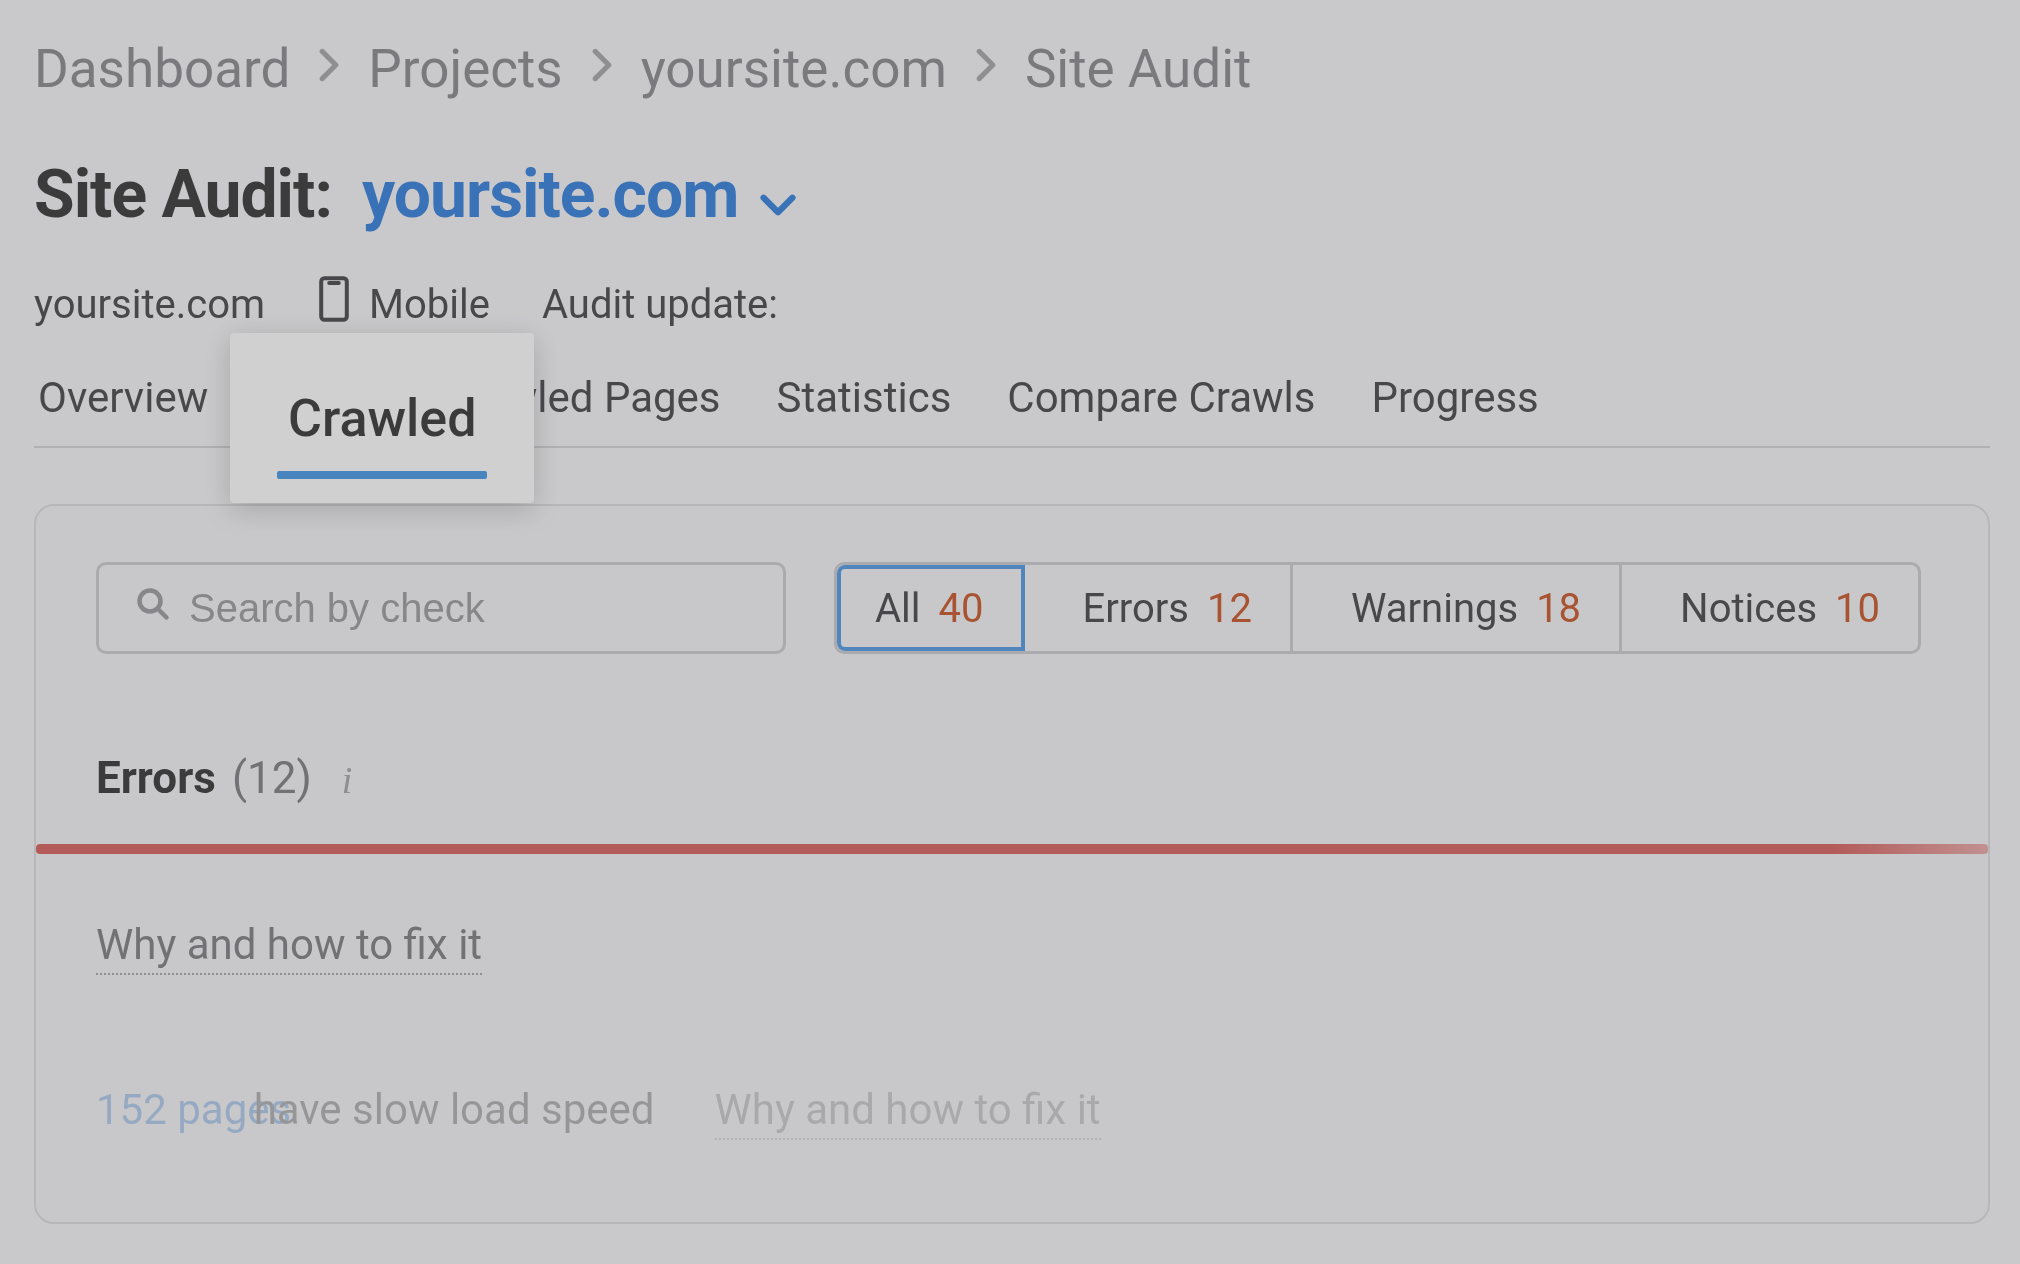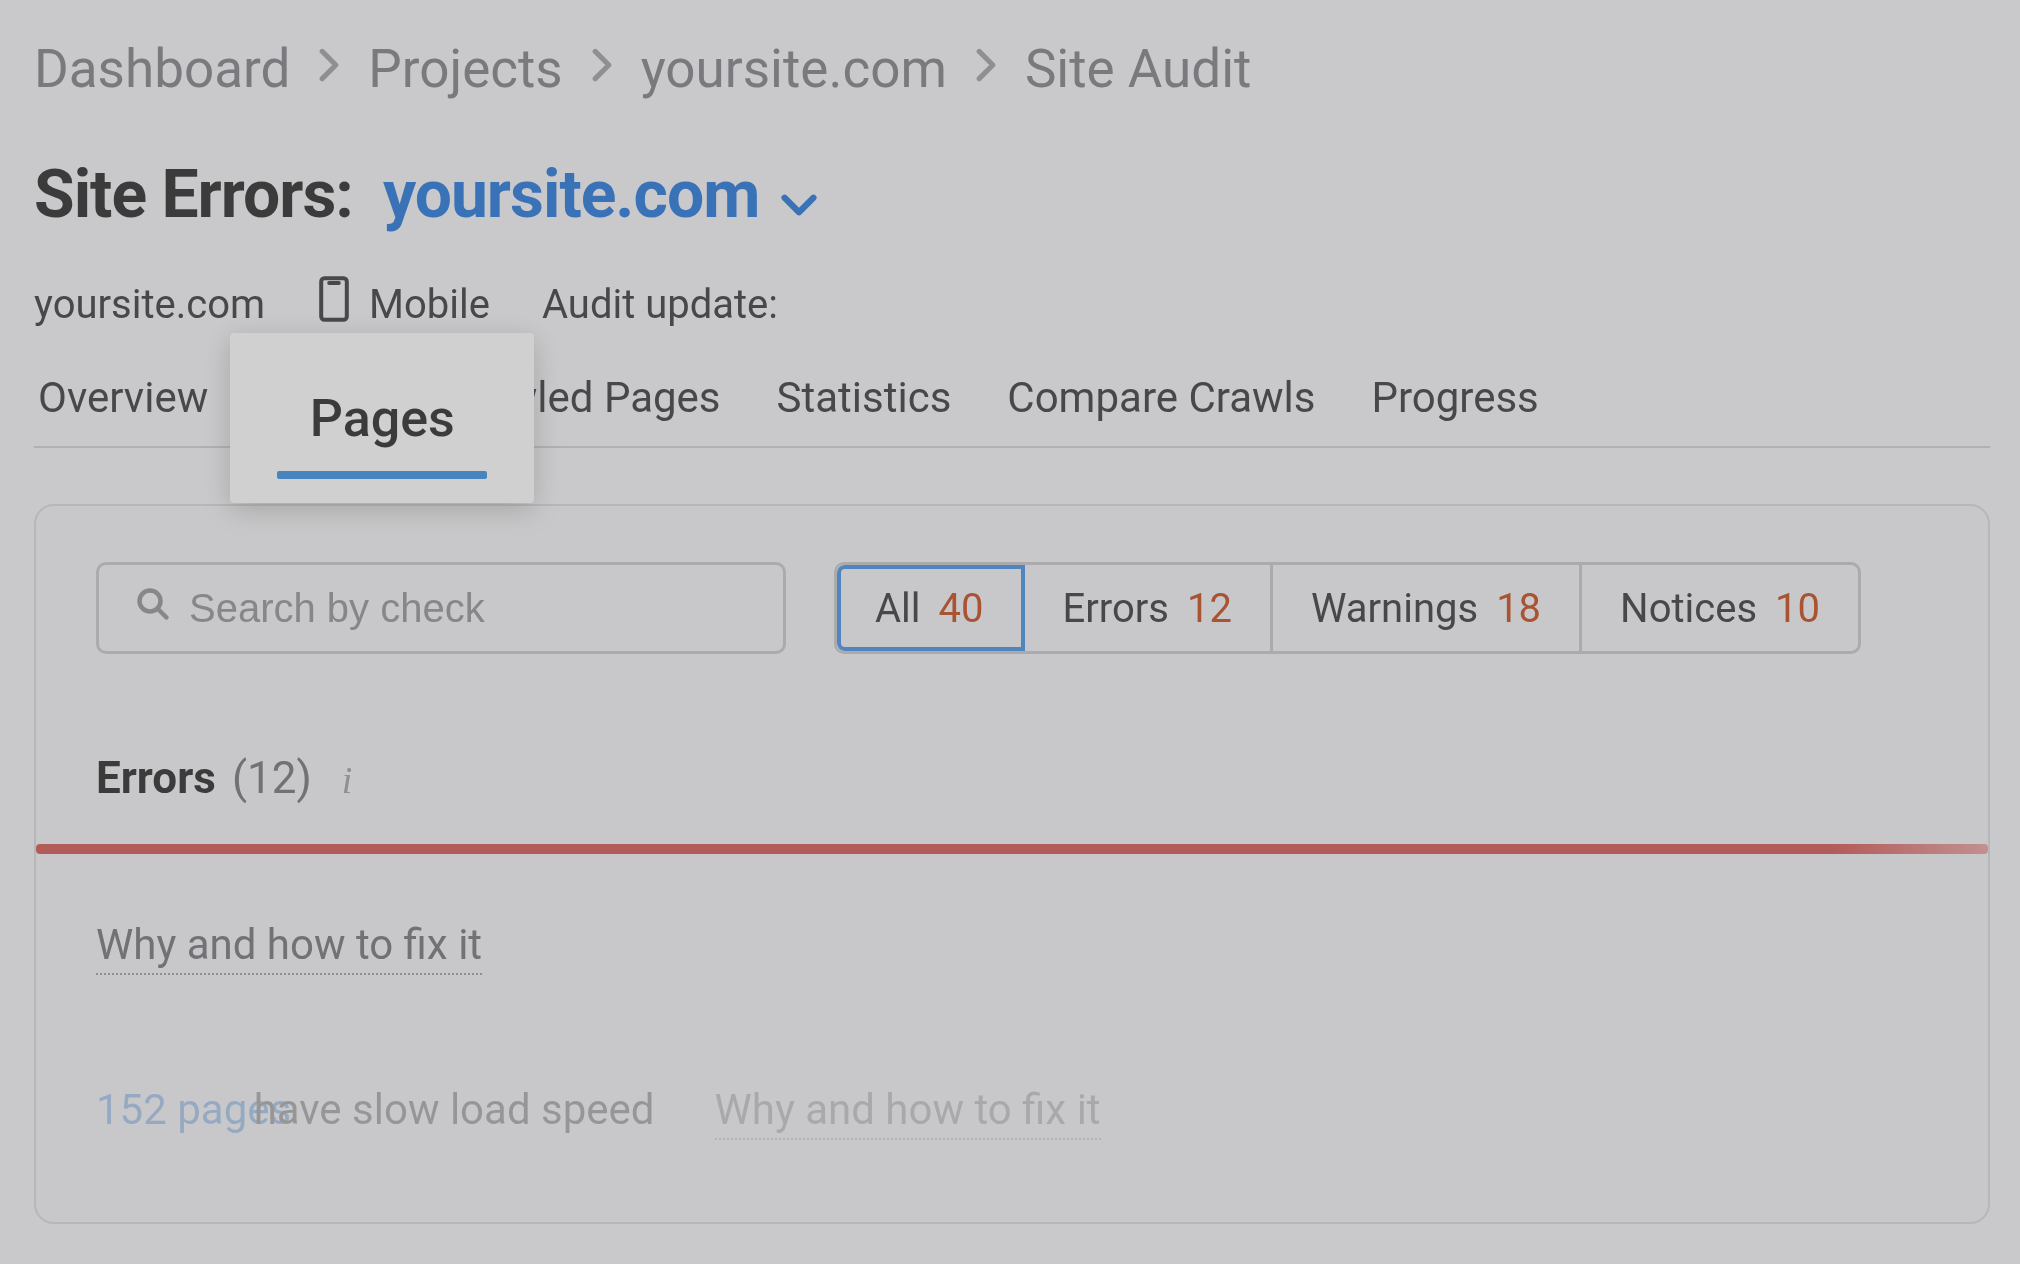--- a/index.html
+++ b/index.html
@@ -165,20 +165,21 @@
   }
   .search input::placeholder { color: #8e8e94; }
 
   
   .filters {
     display: flex;
     height: 92px;
     border: 3px solid #c7c7cb;
     border-radius: 10px;
     overflow: hidden;
+    gap: 20px;
   }
   .filters .fbtn {
     display: inline-flex;
     align-items: center;
     gap: 18px;
     padding: 0 38px;
     font-size: 40px;
     color: #2f2f33;
     border-right: 3px solid #c7c7cb;
     white-space: nowrap;
@@ -271,21 +272,21 @@
       <span class="crumb">yoursite.com</span>
       <span class="chev">
         <svg width="22" height="34" viewBox="0 0 12 20" fill="none">
             <path d="M2 2 L10 10 L2 18" stroke="#9a9aa0" stroke-width="3" stroke-linecap="round" stroke-linejoin="round"></path>
           </svg>
       </span>
       <span class="crumb">Site Audit</span>
     </div>
 
     <div class="title-row">
-      <span class="label">Site Errors:</span>
+      <span class="label">Site Audit:</span>
       <span class="domain">
         <span>yoursite.com</span>
         <span class="chev-dn">
           <svg width="36" height="24" viewBox="0 0 20 12" fill="none">
               <path d="M2 2 L10 10 L18 2" stroke="#1a6fd8" stroke-width="3.5" stroke-linecap="round" stroke-linejoin="round"></path>
             </svg>
         </span>
       </span>
     </div>
 
@@ -303,21 +304,21 @@
       <span class="last-update">
         <span>Audit update:</span>
       </span>
     </div>
 
     <div class="tabs">
       <span class="tab">Overview</span>
       <span class="tab tab-issues-wrap">
         <span style="visibility:hidden">Issues</span>
         <span class="issues-highlight">
-          <span class="txt">Pages</span>
+          <span class="txt">Crawled</span>
           <span class="uline"></span>
         </span>
       </span>
       <span class="tab">Crawled Pages</span>
       <span class="tab">Statistics</span>
       <span class="tab">Compare Crawls</span>
       <span class="tab">Progress</span>
     </div>
 
     <div class="panel">

